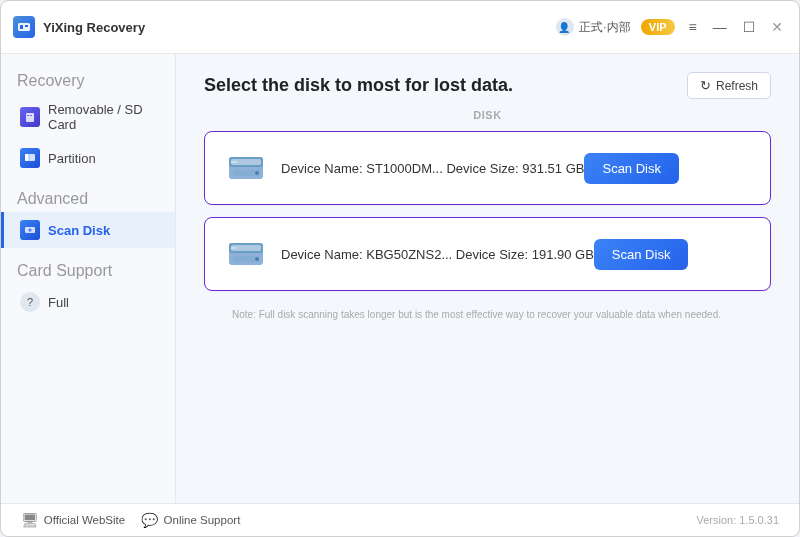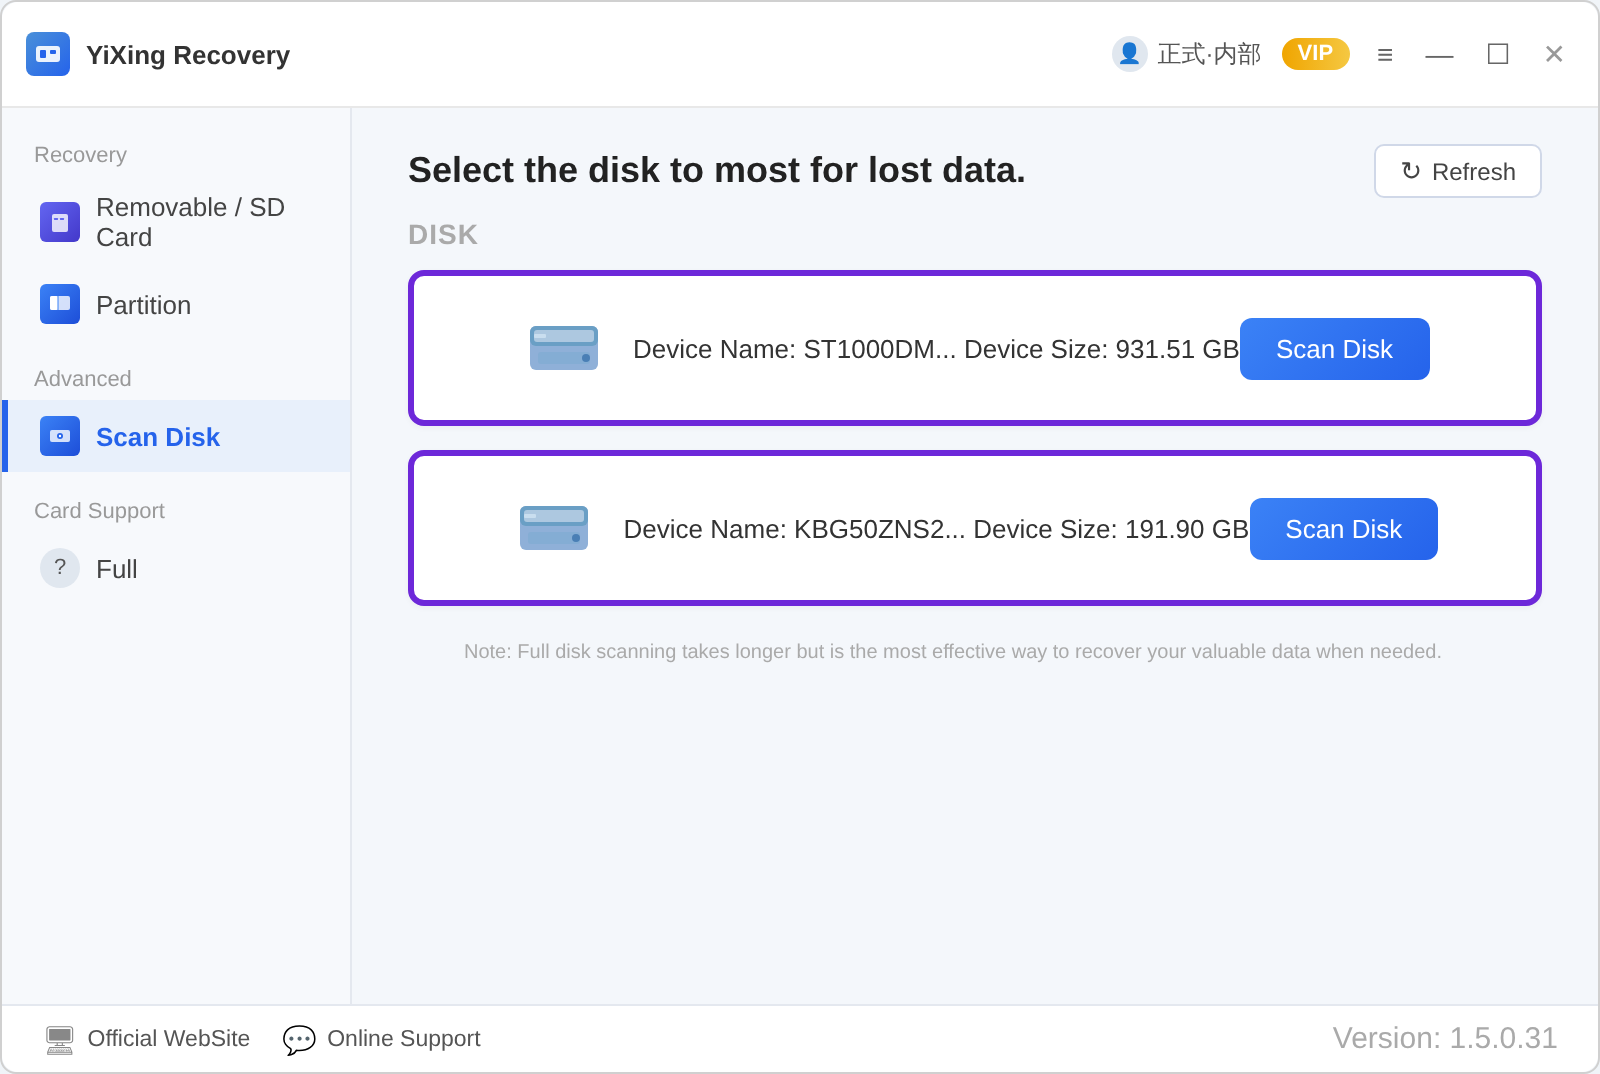--- a/index.html
+++ b/index.html
@@ -102,21 +102,21 @@
     
     .sidebar {
       width: 175px;
       background: #f7f9fc;
       border-right: 1px solid #e4e8ef;
       padding: 12px 0;
       display: flex;
       flex-direction: column;
     }
     .sidebar-section-label {
-      font-size: 11px;
+      font-size: 16px;
       color: #999;
       padding: 6px 16px 4px;
       font-weight: 500;
     }
     .sidebar-item {
       display: flex;
       align-items: center;
       gap: 8px;
       padding: 8px 16px;
       cursor: pointer;
@@ -217,35 +217,36 @@
       cursor: pointer;
     }
     .refresh-icon { font-size: 13px; }
 
     .disk-section {
       padding: 0 28px 8px;
       flex: 1;
       overflow-y: auto;
     }
     .disk-label {
-      font-size: 14px;
+      font-size: 11px;
       color: #aaa;
       font-weight: 600;
       letter-spacing: 0.5px;
       margin-bottom: 10px;
       text-transform: uppercase;
+      text-align: center;
     }
     .disk-card {
       background: #fff;
-      border: 3px solid #6d28d9;
+      border: 1px solid #6d28d9;
       border-radius: 8px;
       padding: 18px 20px;
       display: flex;
       align-items: center;
-      justify-content: center;
+      justify-content: flex-start;
       margin-bottom: 12px;
       box-shadow: 0 1px 3px rgba(0,0,0,0.04);
     }
     .disk-card-left {
       display: flex;
       align-items: center;
       gap: 14px;
     }
     .disk-drive-icon {
       width: 42px;
@@ -299,21 +300,21 @@
       gap: 5px;
       cursor: pointer;
       color: #555;
     }
     .footer-icon {
       font-size: 14px;
       color: #888;
     }
     .footer-version {
       color: #aaa;
-      font-size: 15px;
+      font-size: 11px;
     }
 
     
     .drive-svg {
       width: 42px;
       height: 34px;
     }
   </style>
 </head>
 <body>

